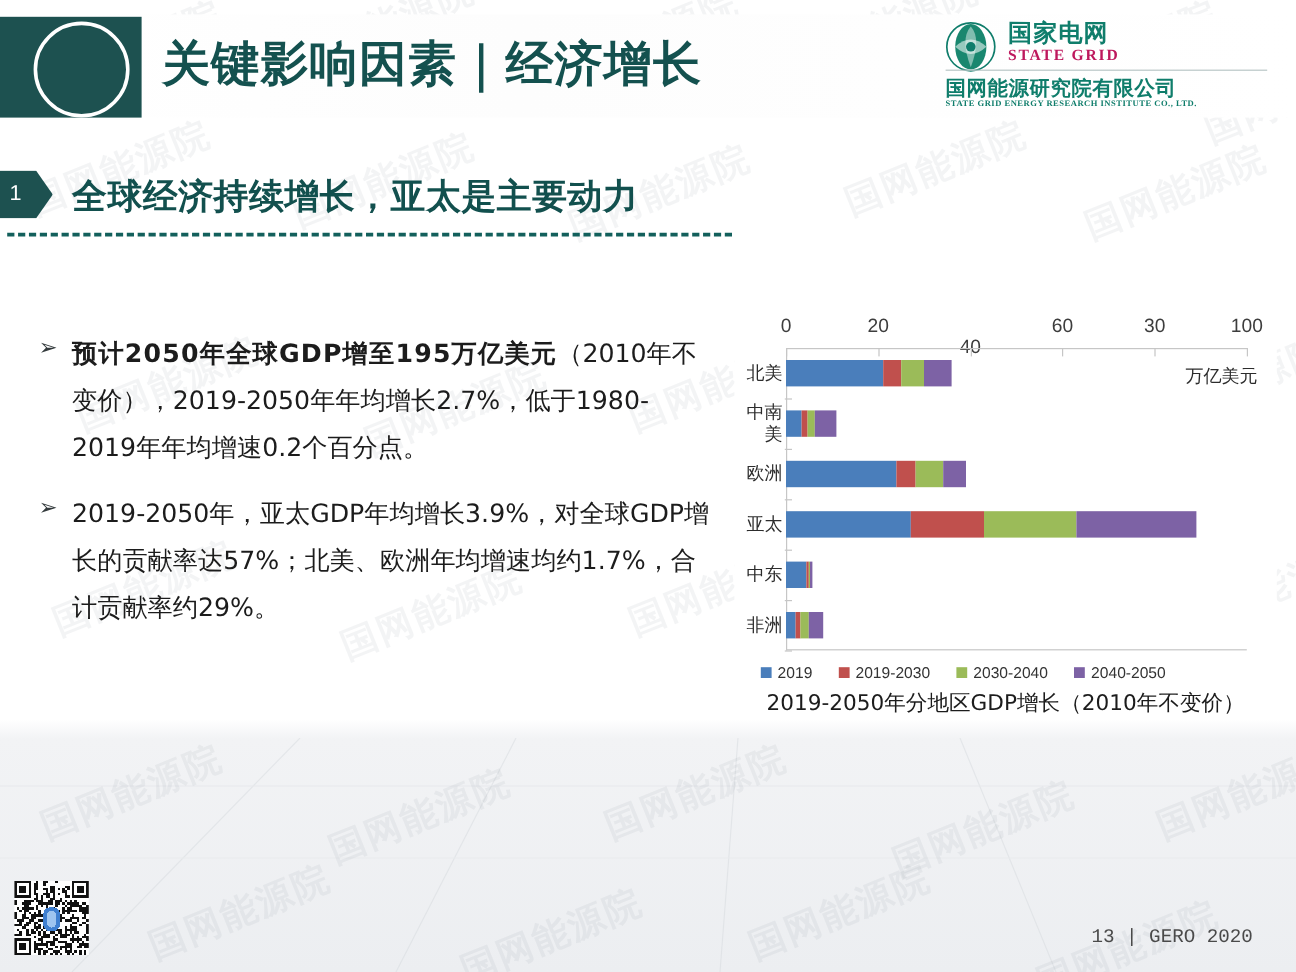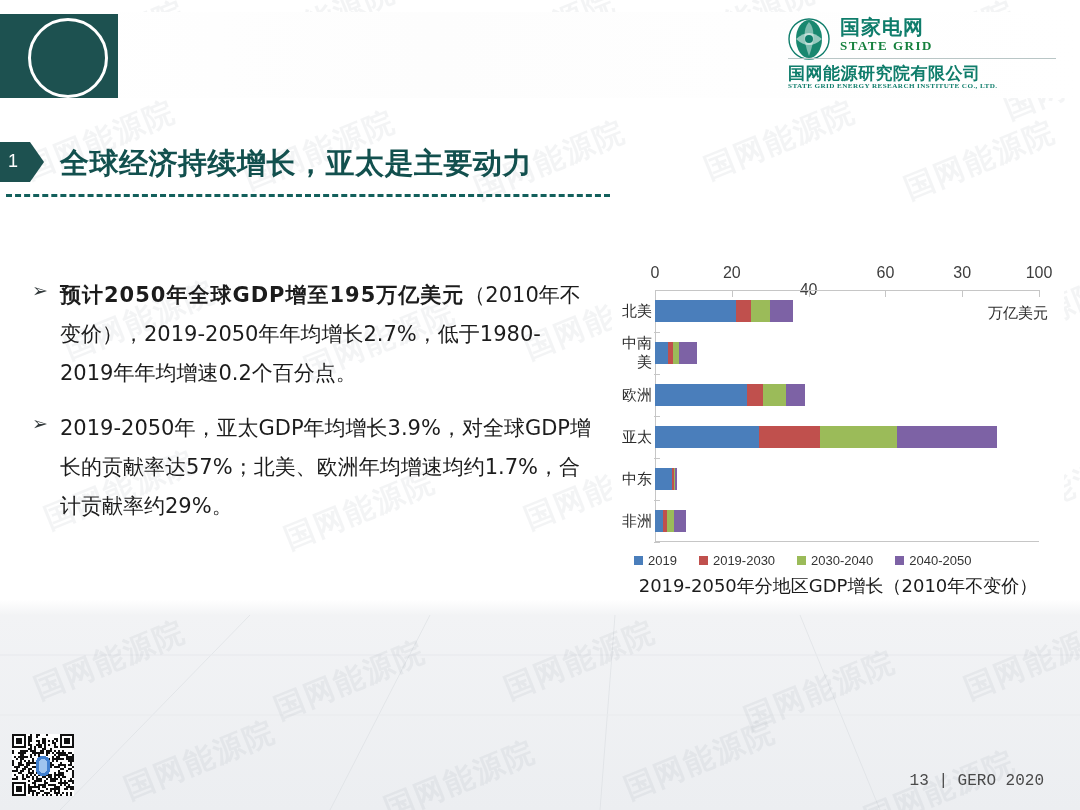--- a/index.html
+++ b/index.html
@@ -35,21 +35,21 @@
   .header-title{position:absolute;left:135px;top:26px;
     font-size:40px;font-weight:bold;color:#14514f;letter-spacing:1px;
     font-family:"DejaVu Sans","Liberation Sans",sans-serif;}
 
   
   .logo{position:absolute;right:22px;top:12px;width:270px;height:80px;z-index:11;}
   .logo-mark{position:absolute;left:0;top:6px;width:42px;height:42px;}
   .logo-cn1{position:absolute;left:52px;top:2px;font-size:20px;font-weight:bold;
     color:#0f7d6b;letter-spacing:1px;font-family:"DejaVu Sans",sans-serif;}
   .logo-en1{position:absolute;left:52px;top:26px;font-size:13px;font-weight:bold;
-    color:#15803d;letter-spacing:1.5px;font-family:"Liberation Serif",serif;}
+    color:#be185d;letter-spacing:1.5px;font-family:"Liberation Serif",serif;}
   .logo-rule{position:absolute;left:0;top:46px;width:268px;height:1px;background:#b9c6c6;}
   .logo-cn2{position:absolute;left:0;top:50px;font-size:17px;font-weight:bold;
     color:#0f7d6b;letter-spacing:.5px;font-family:"DejaVu Sans",sans-serif;}
   .logo-en2{position:absolute;left:0;top:70px;font-size:7px;font-weight:bold;
     color:#0f7d6b;letter-spacing:.4px;font-family:"Liberation Serif",serif;
     transform:scaleX(1.02);transform-origin:left;}
 
   
   .section{position:absolute;left:0;top:142px;width:620px;height:62px;z-index:10;}
   .badge{position:absolute;left:0;top:0;width:44px;height:40px;background:#1d5150;
@@ -110,20 +110,21 @@
   <line x1="600" y1="195" x2="615" y2="0" stroke="#d6dade" stroke-width="1"></line>
   <line x1="880" y1="195" x2="800" y2="0" stroke="#d6dade" stroke-width="1"></line>
   <line x1="0" y1="40" x2="1080" y2="40" stroke="#dde0e4" stroke-width="1"></line>
   <line x1="0" y1="100" x2="1080" y2="100" stroke="#e2e5e8" stroke-width="1"></line>
 </svg>
 
 <div class="header">
   <div class="header-band"></div>
   <div class="header-block"></div>
   <div class="header-circle"></div>
+  <div class="header-title">关键影响因素｜经济增长</div>
 </div>
 
 <div class="logo">
   <svg class="logo-mark" viewBox="0 0 42 42">
     <circle cx="21" cy="21" r="20" fill="none" stroke="#0f7d6b" stroke-width="1.4"></circle>
     <ellipse cx="21" cy="21" rx="13" ry="19" fill="#19876f"></ellipse>
     <path d="M8 21 q13 -12 26 0 q-13 12 -26 0 z" fill="#ffffff" opacity=".55"></path>
     <path d="M21 4 q9 10 0 34 q-9 -24 0 -34 z" fill="#ffffff" opacity=".45"></path>
     <circle cx="21" cy="21" r="4" fill="#0f7d6b"></circle>
   </svg>

